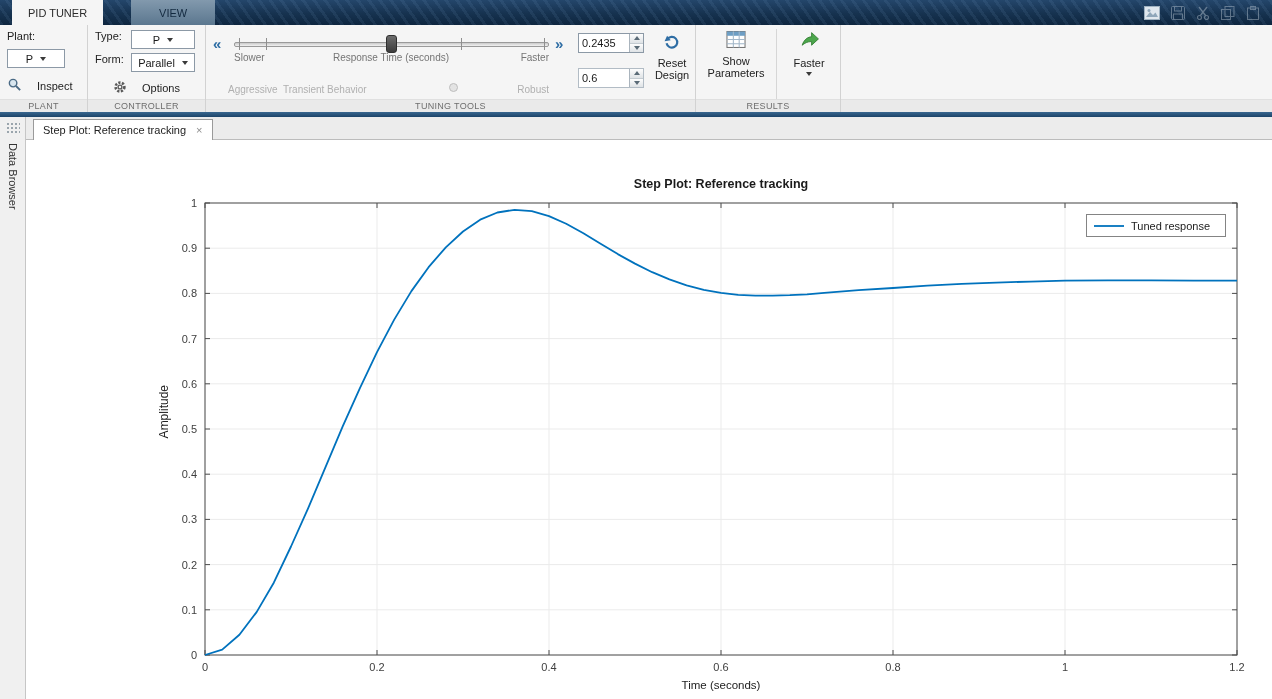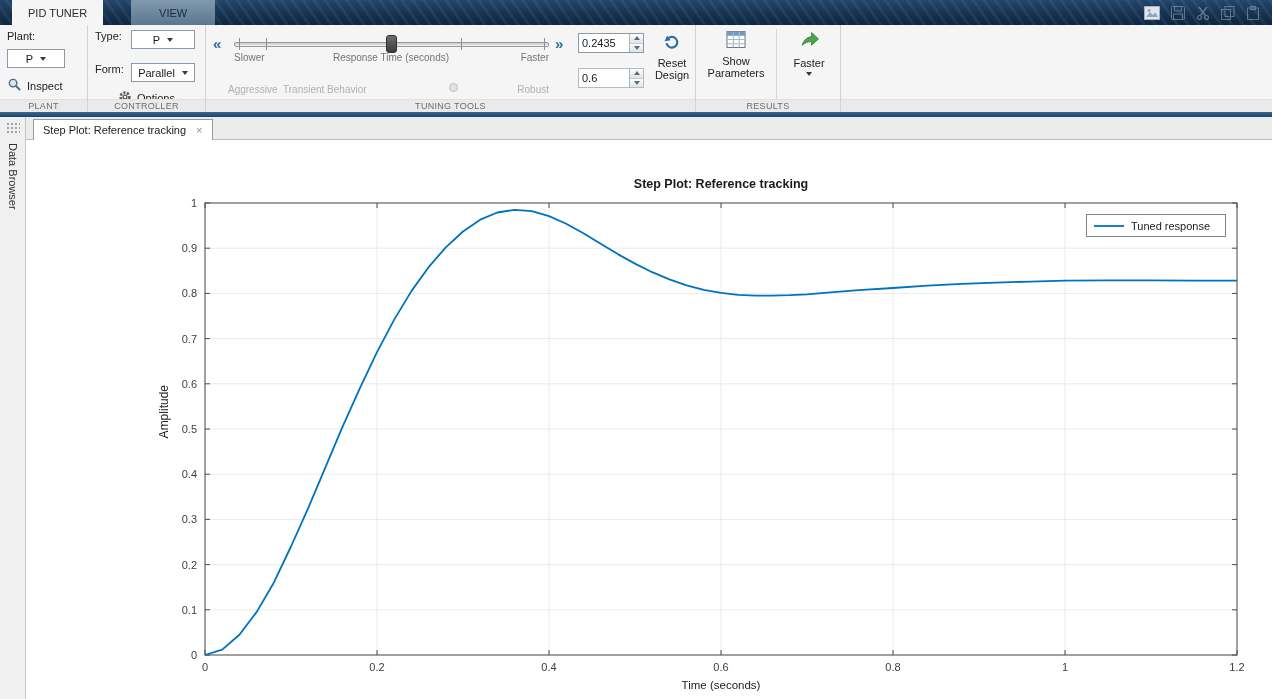--- a/index.html
+++ b/index.html
@@ -24,21 +24,21 @@
   .rsection { position:relative; height:100%; border-right:1px solid #d2d2d2; padding:5px 7px 15px; }
   .rfooter { position:absolute; bottom:0; left:0; right:0; height:13px; line-height:13px; text-align:center;
     font-size:9px; color:#6e6e6e; background:#eaeaea; border-top:1px solid #e0e0e0; letter-spacing:.3px; }
   .ribbon-edge { position:absolute; left:0; top:112px; width:100%; height:5px;
     background:linear-gradient(180deg,#39678f,#1c4469); }
   .flabel { font-size:11px; color:#222; }
   .sel { display:inline-flex; align-items:center; justify-content:center; background:#fff;
     border:1px solid #8c99a6; height:19px; padding:0 5px; font-size:11px; cursor:default; }
   .dd { width:0; height:0; border-left:3.5px solid transparent; border-right:3.5px solid transparent;
     border-top:4px solid #3a3a3a; margin-left:7px; }
-  .ibtn { display:flex; align-items:center; gap:5px; background:none; border:none; font:inherit;
+  .ibtn { display:flex; align-items:center; gap:15px; background:none; border:none; font:inherit;
     color:#222; cursor:default; }
   .crow { display:flex; gap:5px; }
   .crow .flabel { width:31px; }
 
   
   .s-tuning { width:490px; }
   .chev { position:absolute; background:none; border:none; font-size:15px; font-weight:bold;
     color:#2e6da4; cursor:default; line-height:1; }
   .track { position:absolute; left:28px; top:17px; width:315px; height:5px;
     background:linear-gradient(180deg,#c9c9c9,#f2f2f2); border:1px solid #9a9a9a; border-radius:2px; }
@@ -157,21 +157,21 @@
     </div>
 
     <div class="rsection" style="width:118px">
       <div class="crow">
         <span class="flabel">Type:</span>
         <div class="sel" style="width:64px">
           <span>P</span>
             <span class="dd"></span>
         </div>
       </div>
-      <div class="crow" style="margin-top:14px">
+      <div class="crow" style="margin-top:4px">
         <span class="flabel">Form:</span>
         <div class="sel" style="width:64px">
           <span>Parallel</span>
             <span class="dd"></span>
         </div>
       </div>
       <button class="ibtn" style="margin:8px auto 0;justify-content:center">
         <span><svg width="14" height="14" viewBox="0 0 16 16">
               <circle cx="8" cy="8" r="5" fill="none" stroke="#5a5a5a" stroke-width="3" stroke-dasharray="2.5 1.7"></circle>
               <circle cx="8" cy="8" r="2.2" fill="none" stroke="#5a5a5a" stroke-width="1.5"></circle>

